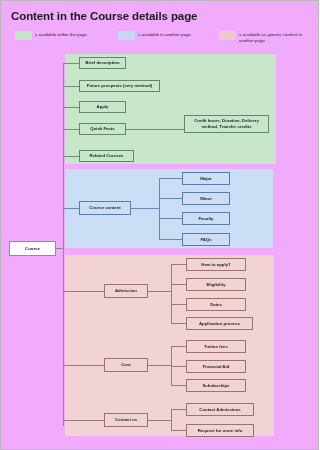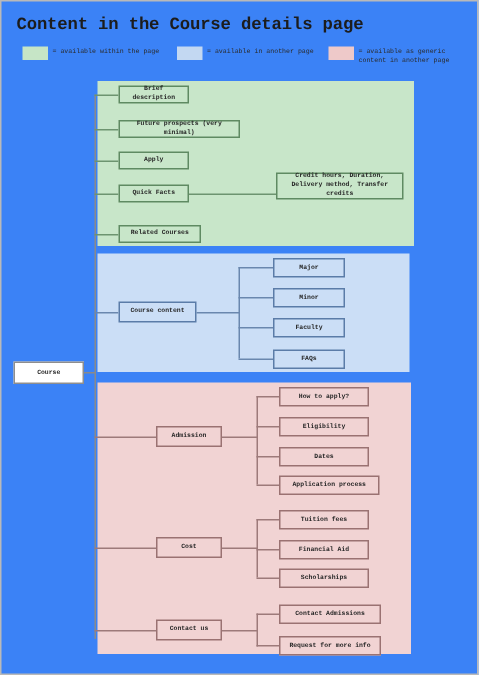--- a/index.html
+++ b/index.html
@@ -7,22 +7,21 @@
     width:319px;height:450px;
     background:#ffffff;
     font-family:"Liberation Sans","DejaVu Sans",sans-serif;
     overflow:hidden;
   }
   #page{
     position:relative;
     width:319px;height:450px;
     box-sizing:border-box;
     border:1px solid #b9b9b9;
-    background:#3b82f6;
-    font-family:Liberation Mono, monospace;
+    background:#f0abfc;
   }
 
   
   #title{
     position:absolute;left:10px;top:9px;
     font-size:11.5px;font-weight:bold;color:#1c1c1c;
     letter-spacing:-0.1px;
     white-space:nowrap;
   }
   .legend-item{

